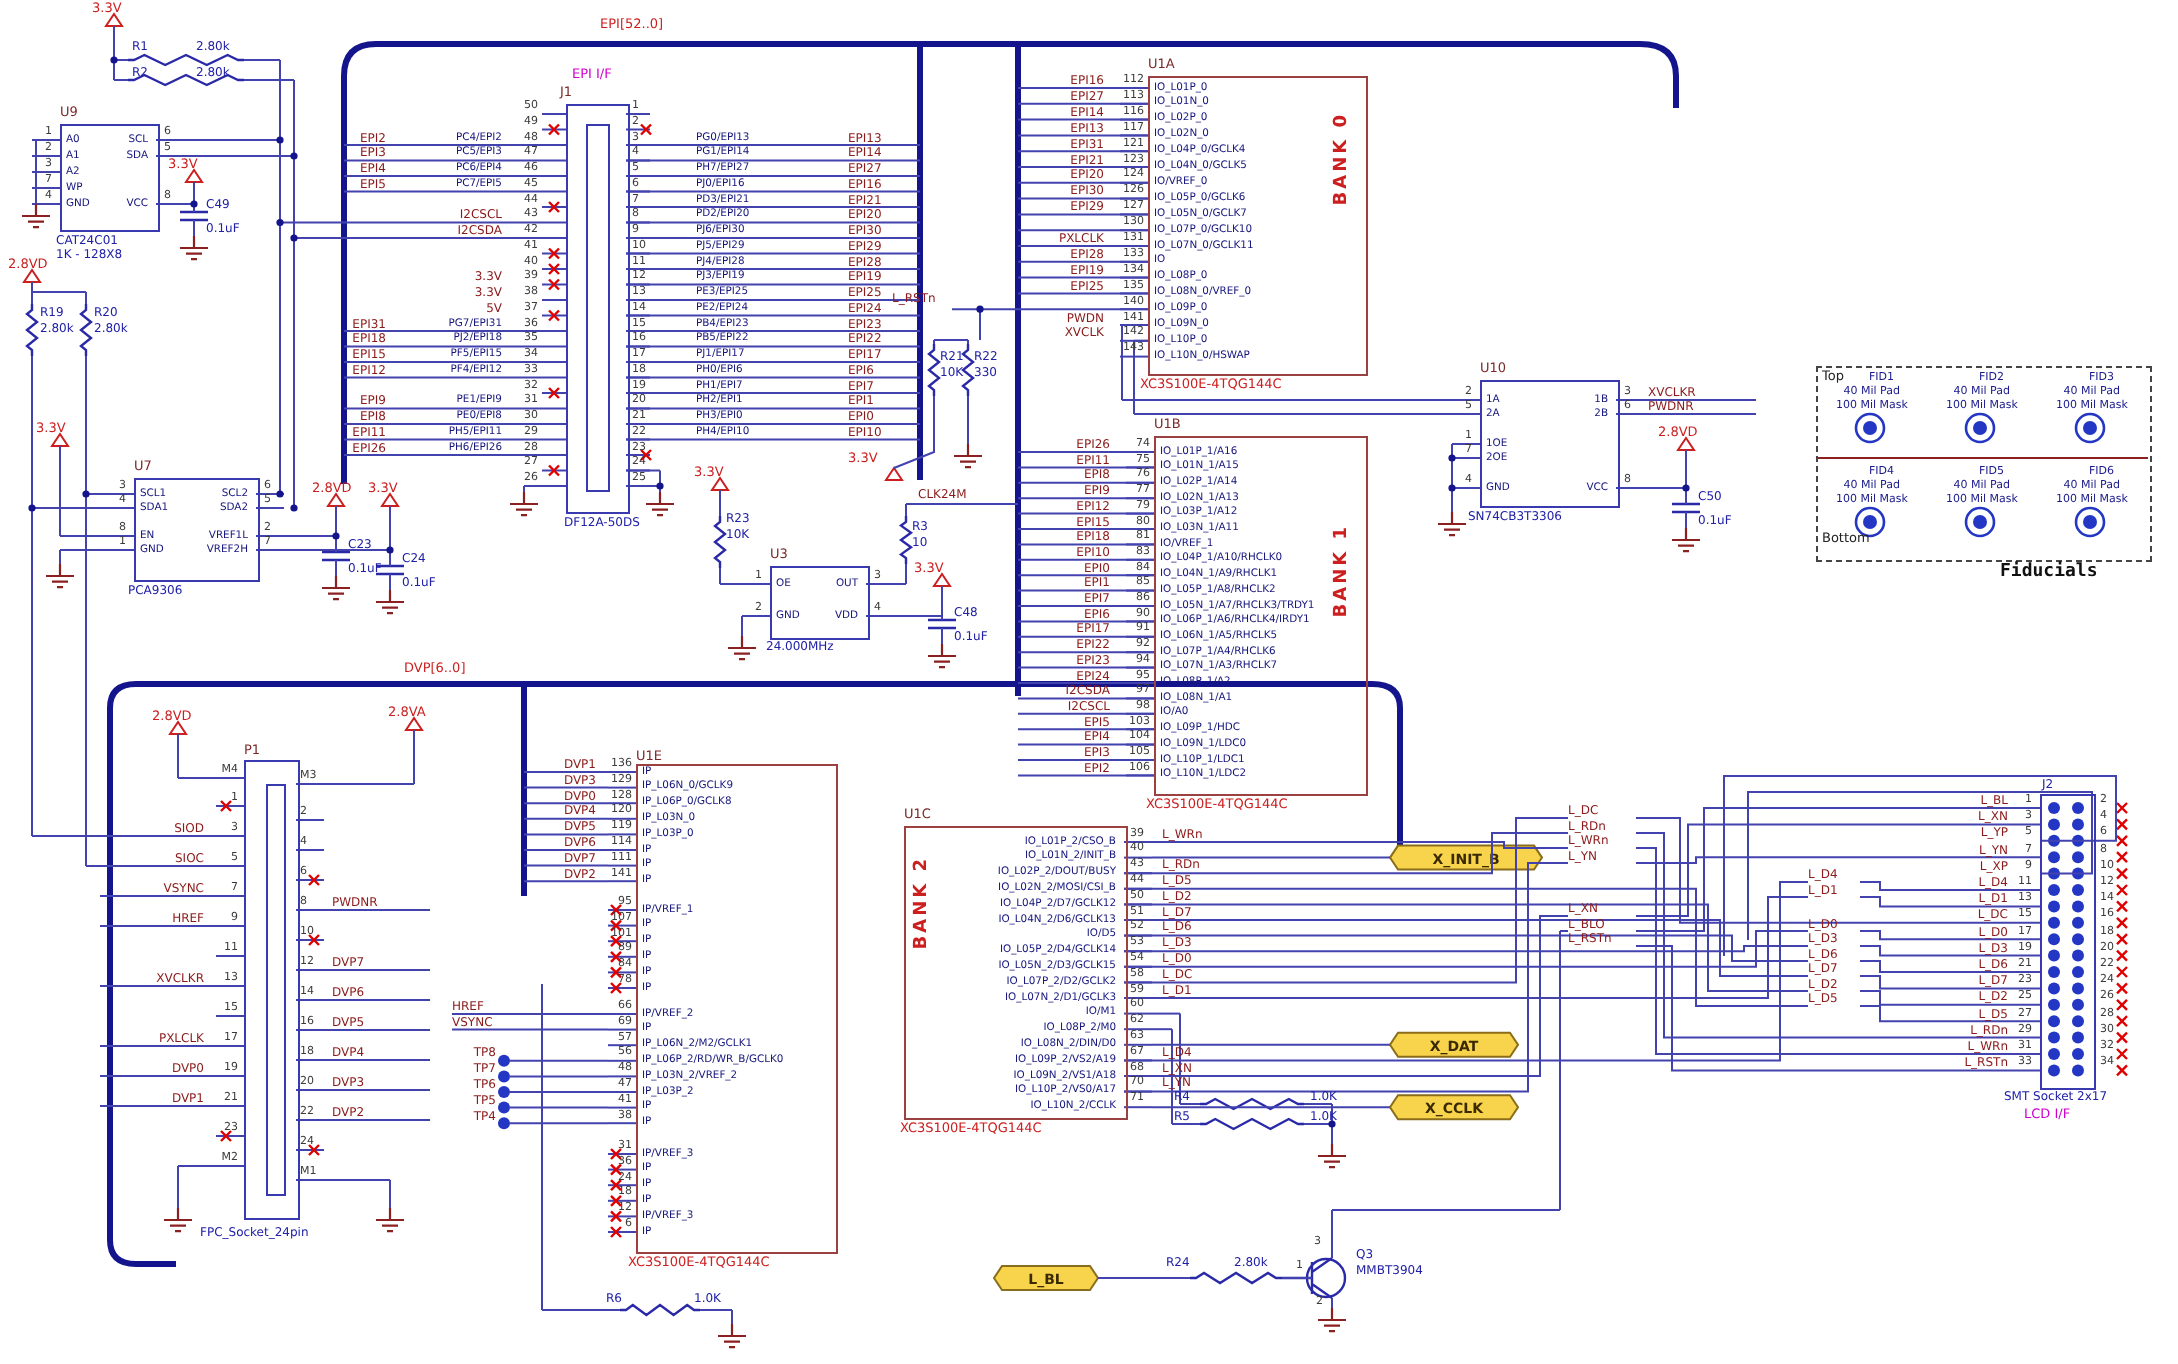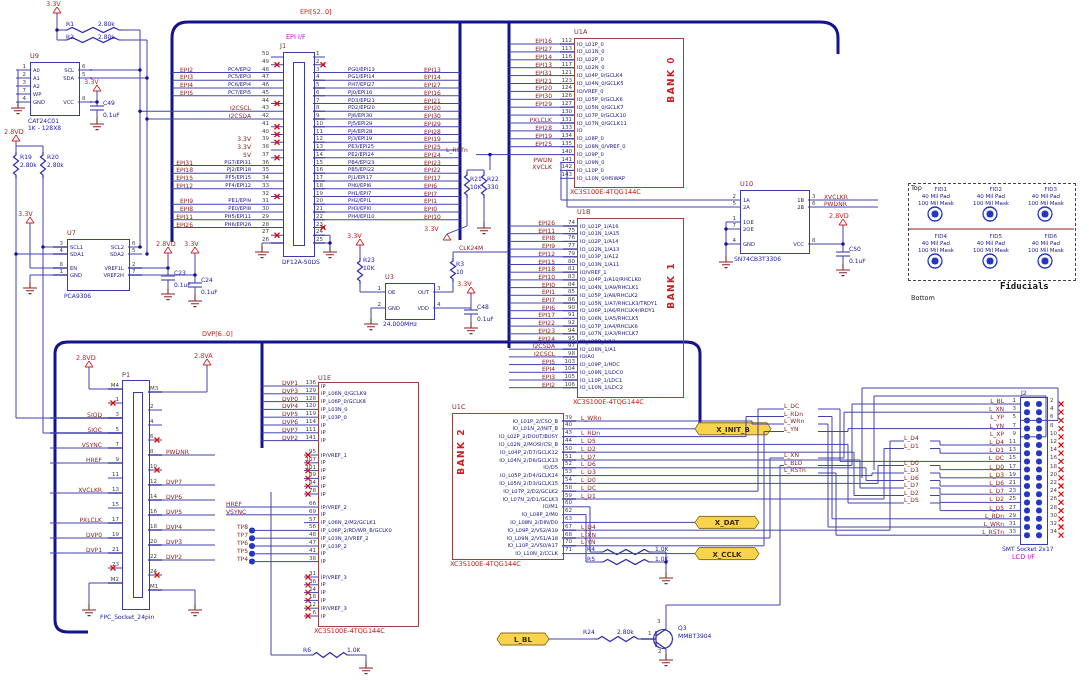--- a/index.html
+++ b/index.html
@@ -1192,21 +1192,21 @@
     <span class="t net" style="left: 966px; top: 511.8px; width: 38px; text-align: right;">L_RDn</span>
     <span class="t num" style="left: 1050px; top: 511.8px; width: 8px; text-align: left;">30</span>
     <span class="t num" style="left: 1008px; top: 520px; width: 8px; text-align: right;">31</span>
     <span class="t net" style="left: 966px; top: 520px; width: 38px; text-align: right;">L_WRn</span>
     <span class="t num" style="left: 1050px; top: 520px; width: 8px; text-align: left;">32</span>
     <span class="t num" style="left: 1008px; top: 528.2px; width: 8px; text-align: right;">33</span>
     <span class="t net" style="left: 966px; top: 528.2px; width: 38px; text-align: right;">L_RSTn</span>
     <span class="t num" style="left: 1050px; top: 528.2px; width: 8px; text-align: left;">34</span>
     <div class="dash" style="left: 908px; top: 183px; width: 166px; height: 96px;"></div>
     <span class="t blk" style="left: 911px; top: 185px;">Top</span>
-    <span class="t blk" style="left: 911px; top: 266px; margin-top: 29px;">Bottom</span>
+    <span class="t blk" style="left: 911px; top: 266px;">Bottom</span>
     <span class="t fidcap" style="left: 1000px; top: 283px;">Fiducials</span>
     <span class="t fidt" style="left: 923px; top: 186px; width: 24px; text-align: right;">FID1</span>
     <span class="t fidt" style="left: 920px; top: 193px; width: 30px; text-align: right;">40 Mil Pad</span>
     <span class="t fidt" style="left: 918px; top: 200px; width: 34px; text-align: right;">100 Mil Mask</span>
     <span class="t fidt" style="left: 978px; top: 186px; width: 24px; text-align: right;">FID2</span>
     <span class="t fidt" style="left: 975px; top: 193px; width: 30px; text-align: right;">40 Mil Pad</span>
     <span class="t fidt" style="left: 973px; top: 200px; width: 34px; text-align: right;">100 Mil Mask</span>
     <span class="t fidt" style="left: 1033px; top: 186px; width: 24px; text-align: right;">FID3</span>
     <span class="t fidt" style="left: 1030px; top: 193px; width: 30px; text-align: right;">40 Mil Pad</span>
     <span class="t fidt" style="left: 1028px; top: 200px; width: 34px; text-align: right;">100 Mil Mask</span>

